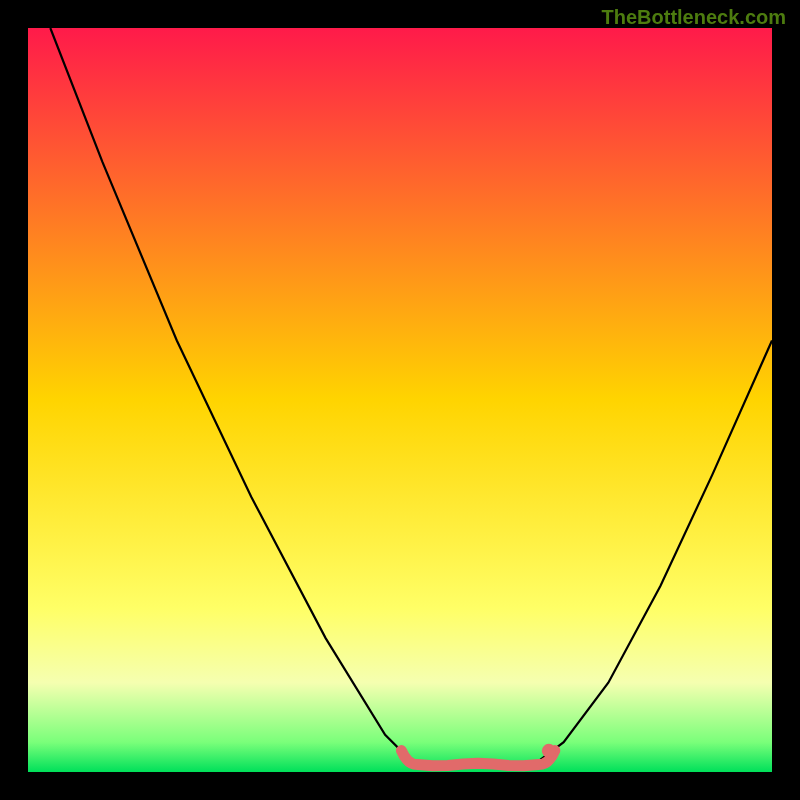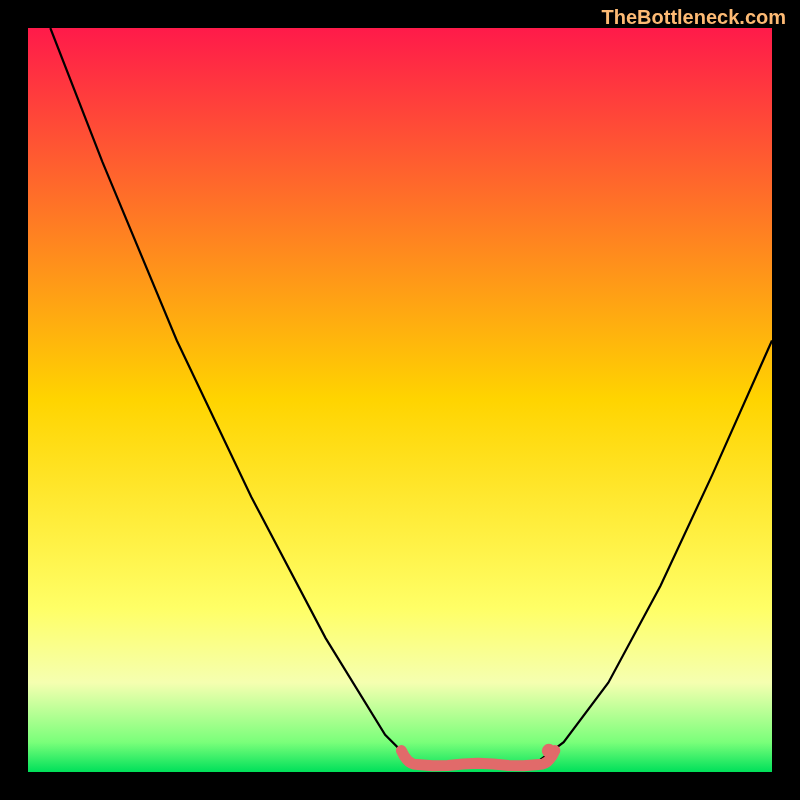--- a/index.html
+++ b/index.html
@@ -8,21 +8,21 @@
     width: 800px;
     height: 800px;
     background: #000;
     position: relative;
     font-family: Arial, sans-serif;
   }
   .watermark {
     position: absolute;
     top: 6px;
     right: 14px;
-    color: #fdba74;
+    color: #4d7c0f;
     font-size: 20px;
     font-weight: bold;
     z-index: 10;
   }
   .plot-area {
     position: absolute;
     left: 28px;
     top: 28px;
     width: 744px;
     height: 744px;

